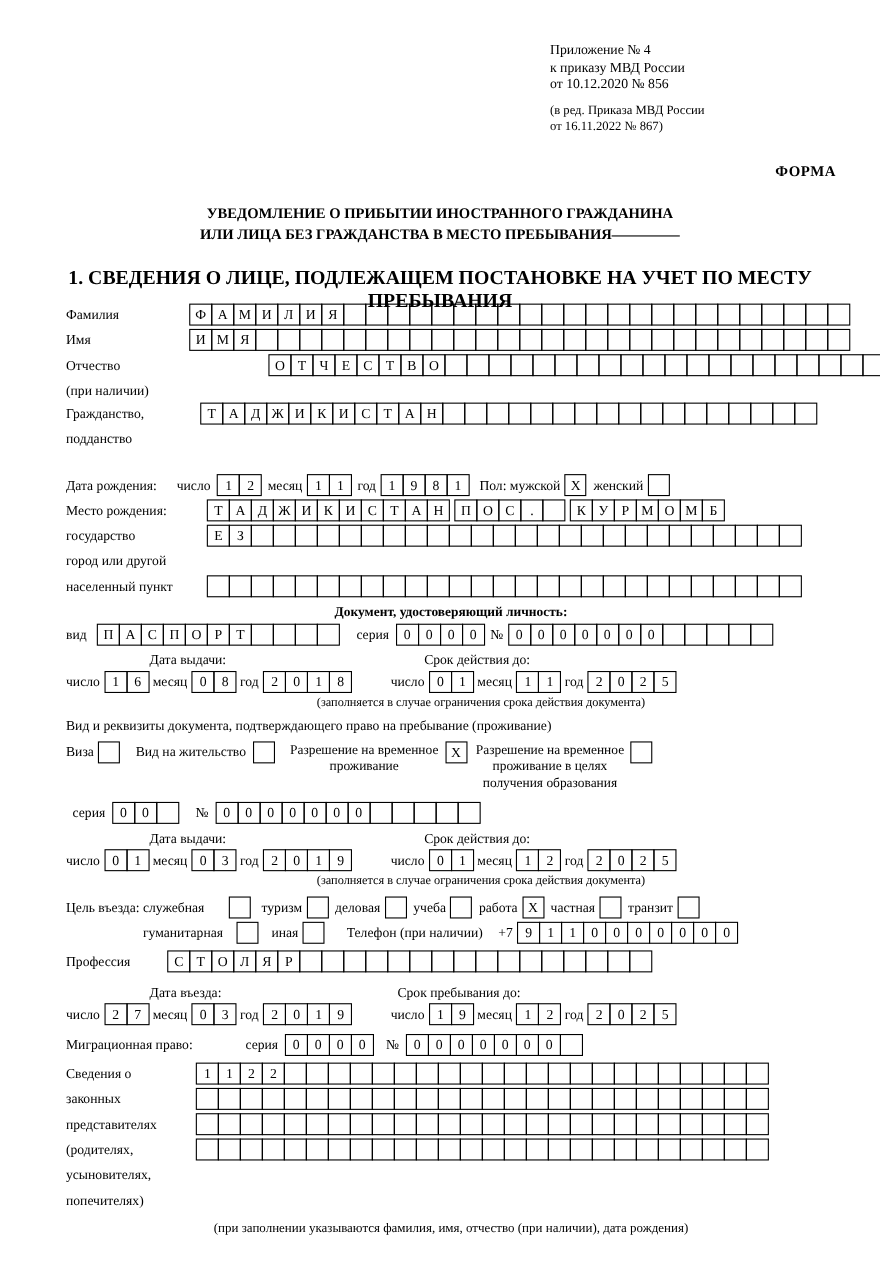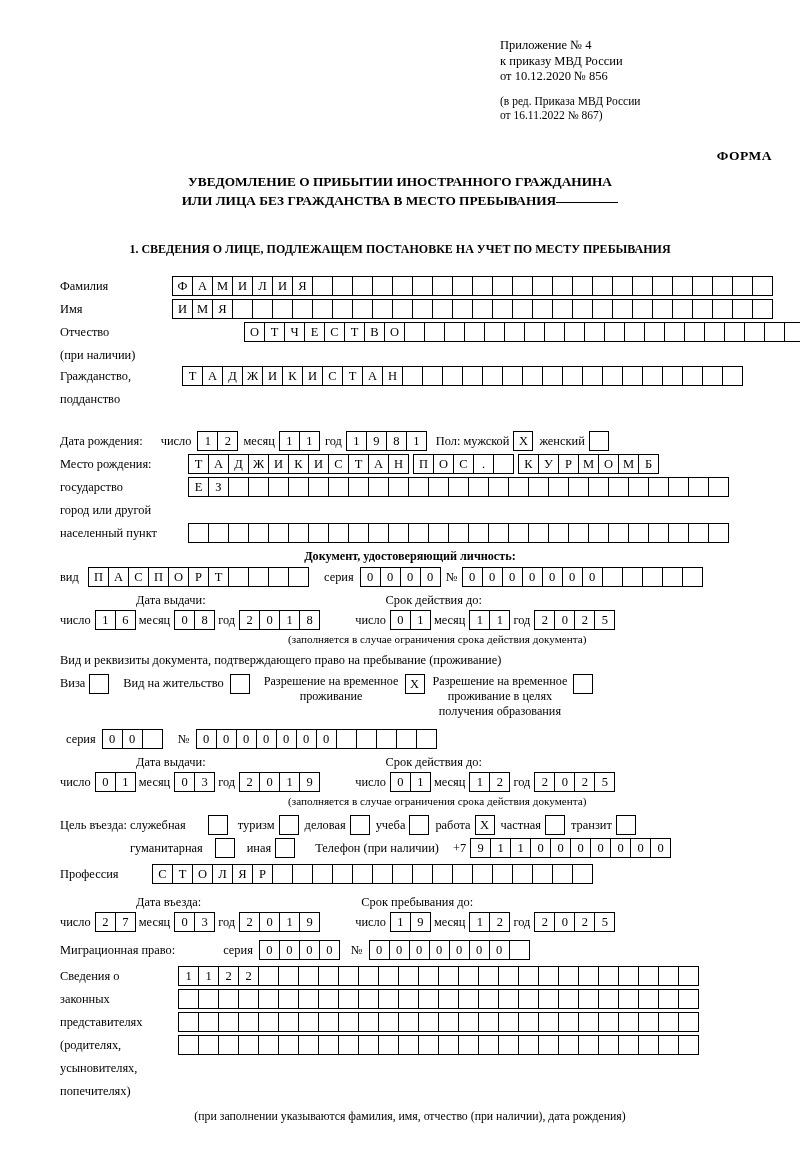--- a/index.html
+++ b/index.html
@@ -32,29 +32,29 @@
     line-height: 15.5px;
   }
   .hdr .small {
     font-size: 11.5px;
     line-height: 14px;
     margin-top: 9px;
   }
   .forma {
     position: absolute;
     top: 148px;
-    right: 28px;
+    right: 40px;
     font-weight: bold;
     font-size: 13.5px;
     letter-spacing: 0.5px;
     margin-left: 19px;
   }
   .title {
     position: absolute;
-    top: 172px;
+    top: 184px;
     left: 0;
     width: 800px;
     text-align: center;
     font-weight: bold;
     font-size: 13.3px;
     line-height: 19px;
   }
   .title .l2 { white-space: nowrap; }
   .title .blank {
     display: inline-block;
@@ -62,21 +62,21 @@
     border-bottom: 1px solid #000;
     vertical-align: 2px;
   }
   .section1 {
     position: absolute;
     top: 242px;
     left: 0;
     width: 800px;
     text-align: center;
     font-weight: bold;
-    font-size: 12px;
+    font-size: 18px;
   }
   .body {
     position: absolute;
     top: 276px;
     left: 60px;
     width: 700px;
     font-size: 12.4px;
   }
   .row {
     display: flex;

